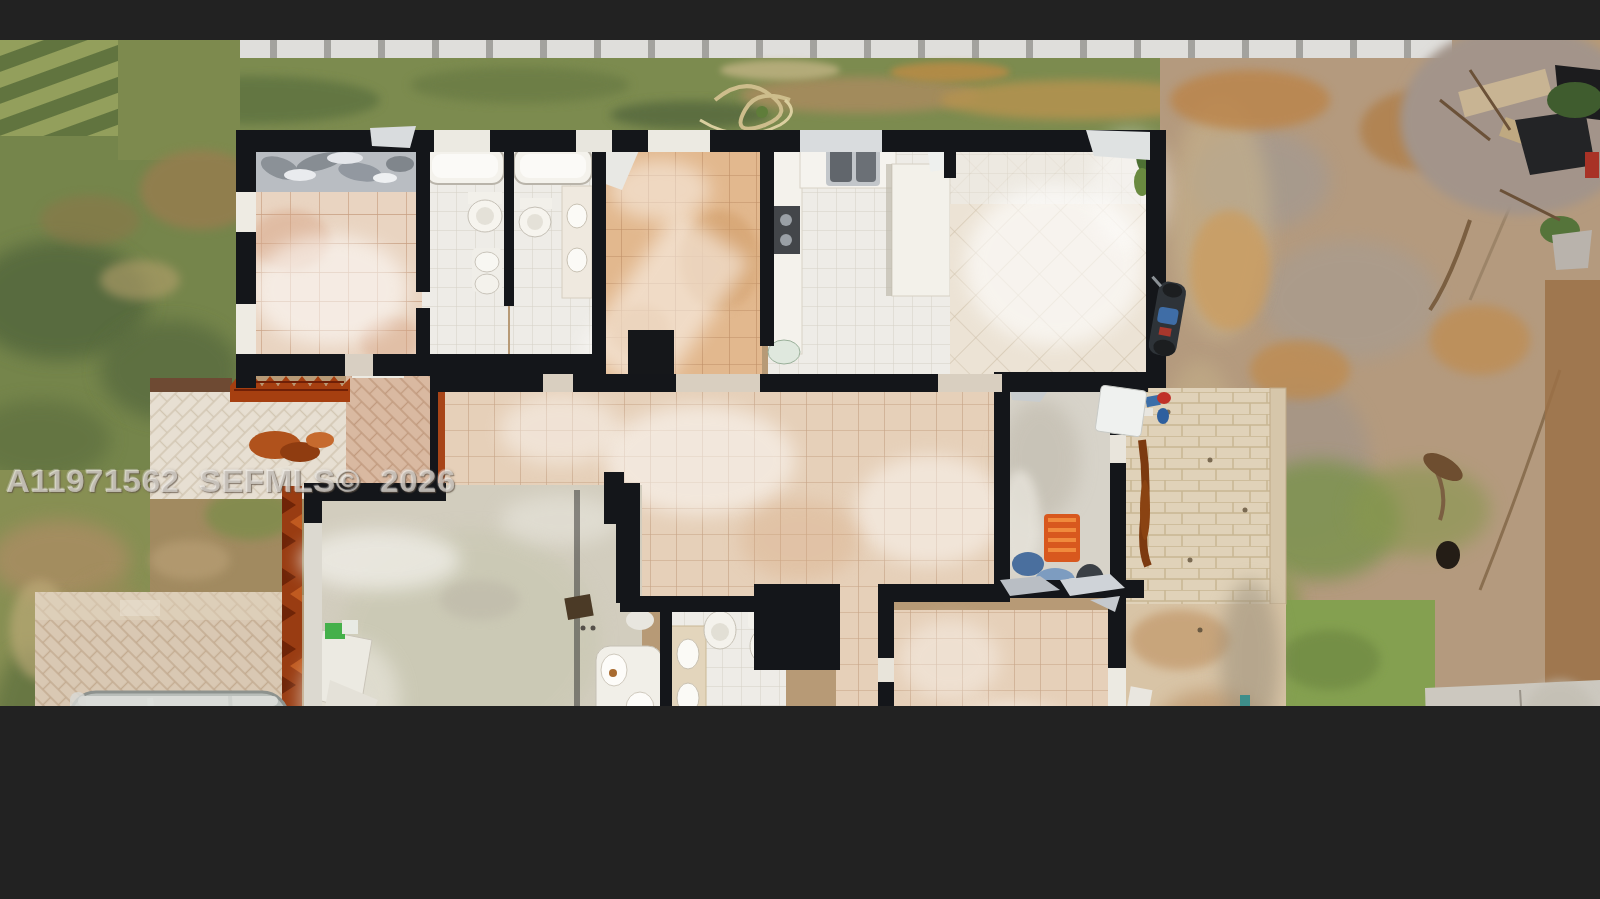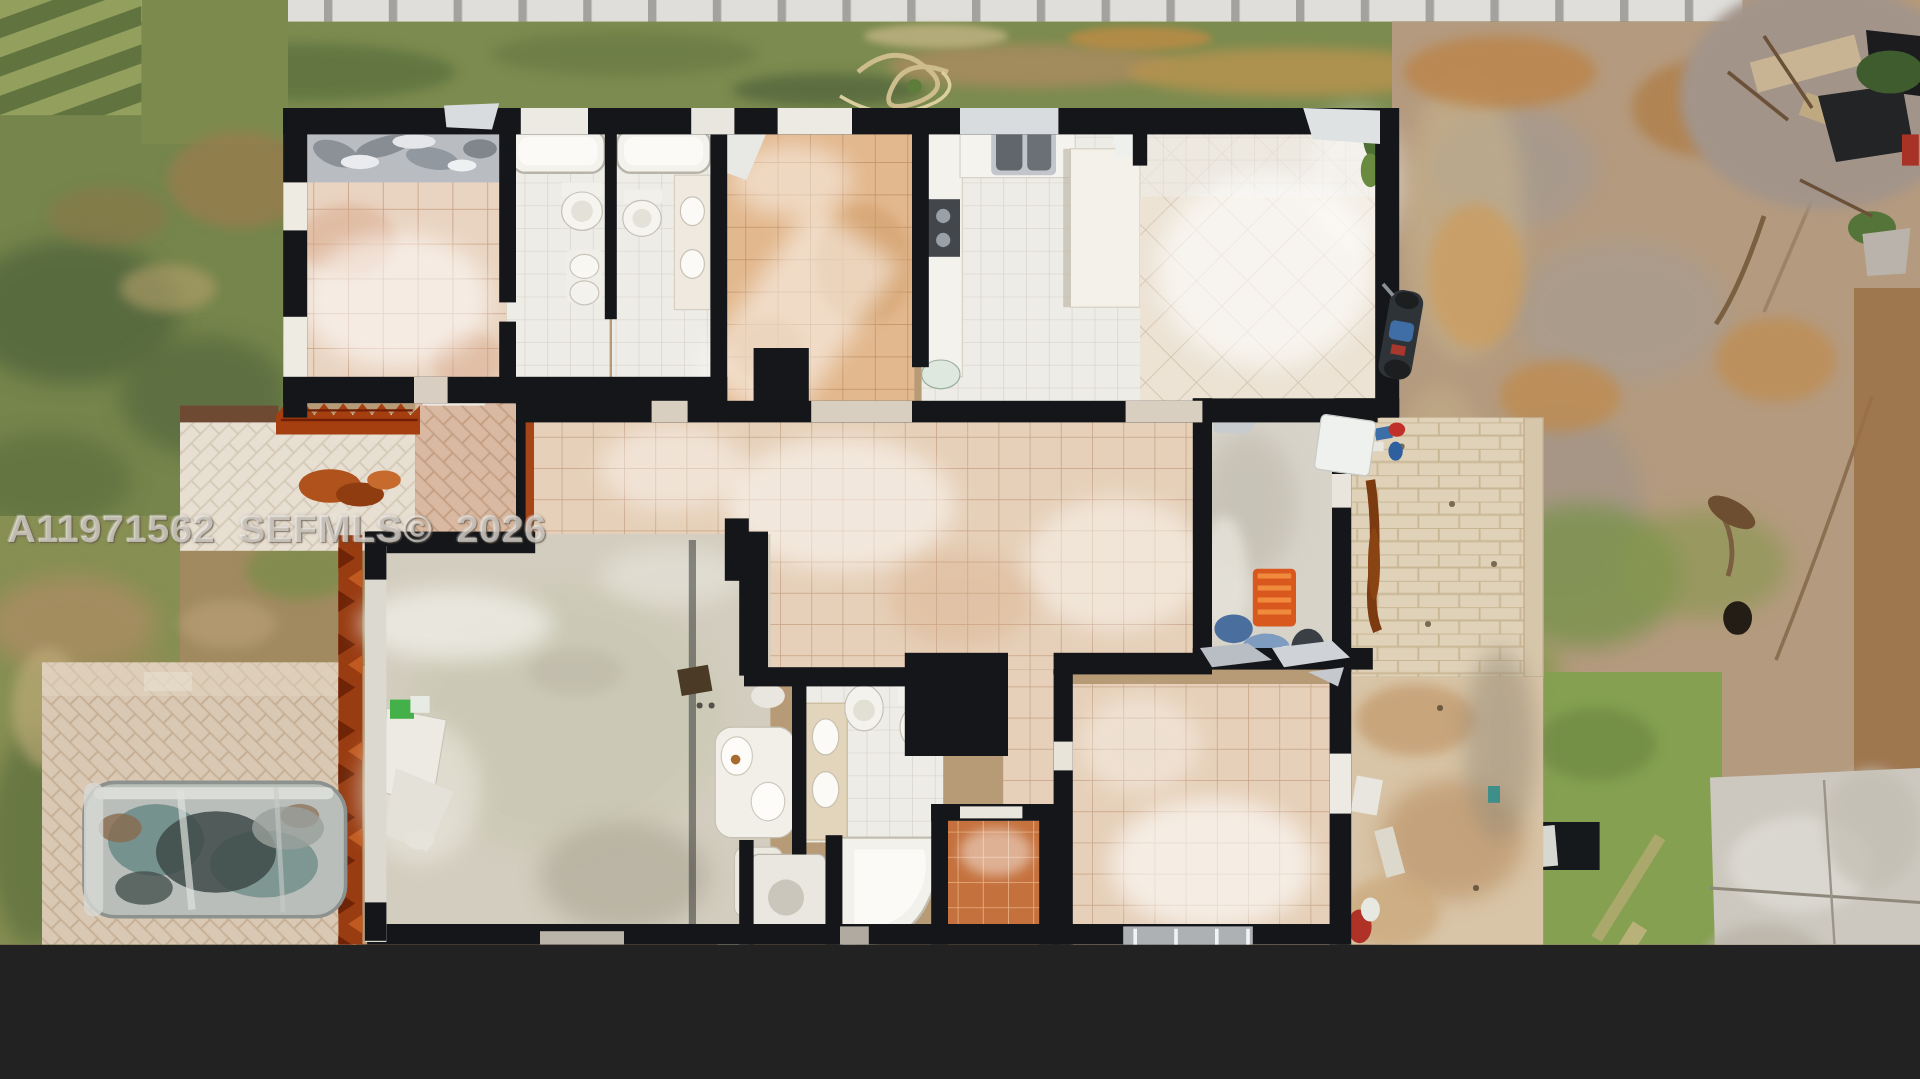--- a/index.html
+++ b/index.html
@@ -1,17 +1,17 @@
 <!DOCTYPE html>
 <html><head>
 <meta charset="utf-8">
 <style>
   html,body{margin:0;padding:0;background:#222;}
-  #stage{position:relative;width:1600px;height:787px;overflow:hidden;
-         font-family:"Liberation Sans", sans-serif;}
+  #stage{position:relative;width:1600px;height:666px;overflow:hidden;
+         font-family:"Liberation Sans", sans-serif;margin-top:40px;}
   #stage svg{position:absolute;left:0;top:0;}
   .watermark{
     position:absolute;left:6px;top:422px;width:700px;
     font-family:"Liberation Sans", sans-serif;
     font-size:33px;font-weight:700;letter-spacing:.5px;word-spacing:10px;
     color:rgba(252,250,246,.55);
     text-shadow:1px 1px 1px rgba(92,80,68,.65), -1px -1px 1px rgba(255,255,255,.35),
                 0 0 3px rgba(110,95,80,.45);
     transform:scaleY(.96);
     pointer-events:none;white-space:nowrap;

